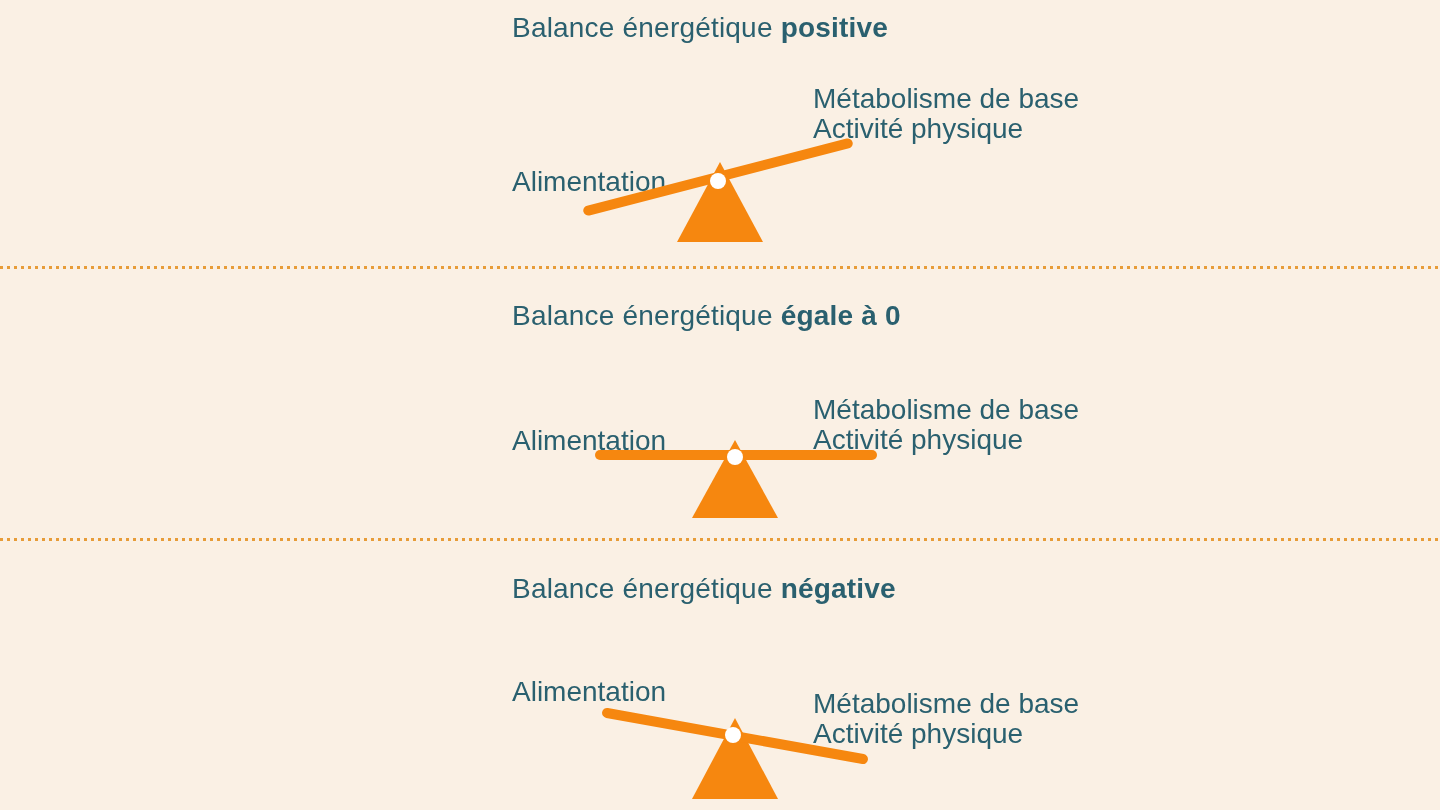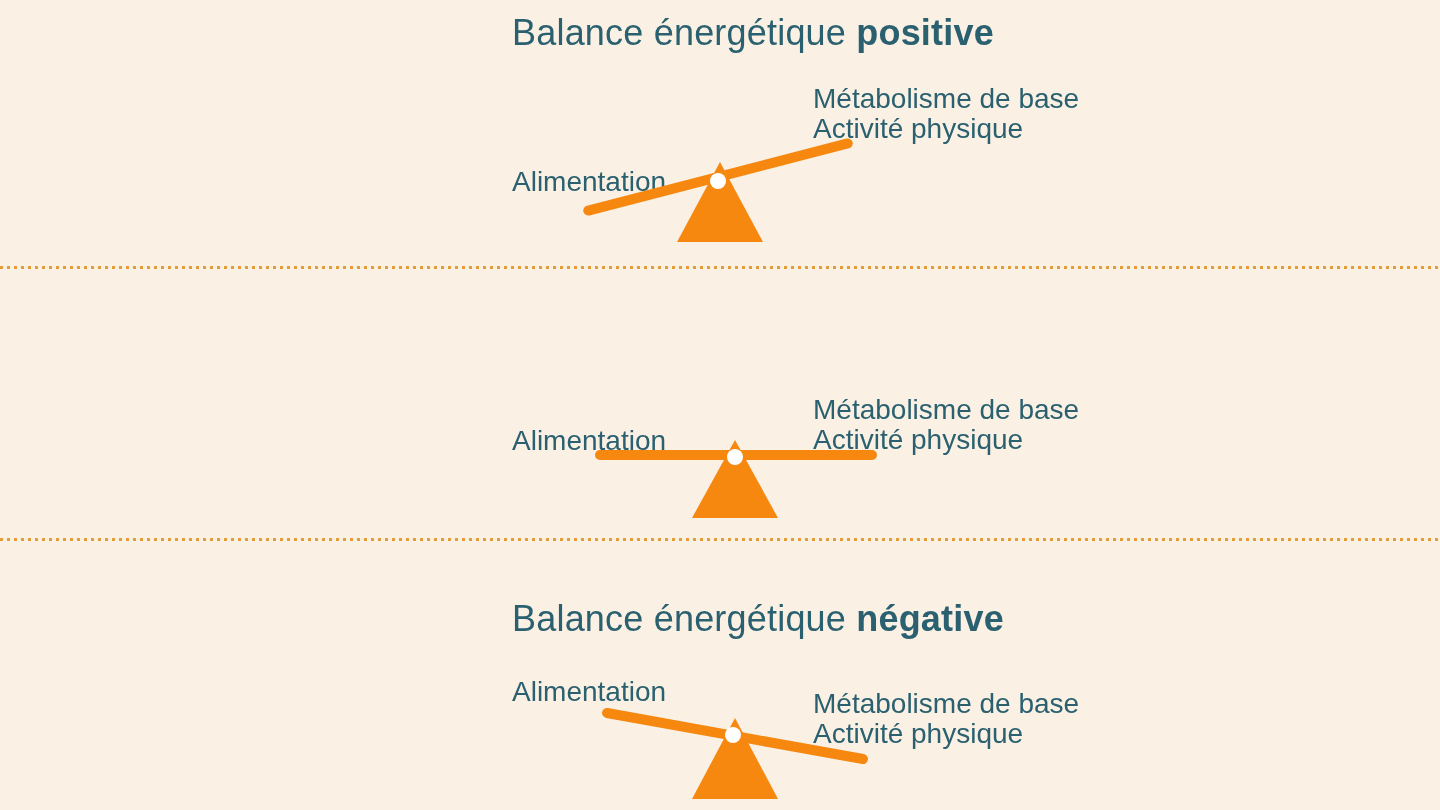--- a/index.html
+++ b/index.html
@@ -21,21 +21,21 @@
     width:1440px;height:810px;
     background:var(--bg);
   }
   .section{position:absolute;left:0;width:1440px;}
   .sec-1{top:0;height:267px;}
   .sec-2{top:267px;height:272px;}
   .sec-3{top:539px;height:271px;}
 
   .title{
     position:absolute;
-    font-size:36px;
+    font-size:28px;
     color:var(--teal);
     font-weight:400;
     letter-spacing:0.2px;
     white-space:nowrap;
   }
   .title b{font-weight:700;}
 
   .label{
     position:absolute;
     font-size:28px;
@@ -79,21 +79,21 @@
 
   
   .sec-2 .title{left:512px;top:33px;}
   .sec-2 .label-right{left:813px;top:128px;}
   .sec-2 .label-left{left:512px;top:159px;}
   .sec-2 .triangle{left:692px;top:173px;width:86px;height:78px;}
   .sec-2 .bar{left:595px;top:183px;width:282px;}
   .sec-2 .pivot{left:727px;top:182px;}
 
   
-  .sec-3 .title{left:512px;top:34px;margin-top:25px;}
+  .sec-3 .title{left:512px;top:34px;}
   .sec-3 .label-left{left:512px;top:138px;}
   .sec-3 .label-right{left:813px;top:150px;}
   .sec-3 .triangle{left:692px;top:179px;width:86px;height:81px;}
   .sec-3 .bar{left:600px;top:192px;width:270px;transform:rotate(10.2deg);}
   .sec-3 .pivot{left:725px;top:188px;}
 </style>
 </head>
 <body>
 
 <div class="canvas">
@@ -106,20 +106,21 @@
     </div>
     <div class="label label-left">Alimentation</div>
     <div class="triangle"></div>
     <div class="bar"></div>
     <div class="pivot"></div>
   </div>
 
   <div class="divider div-1"></div>
 
   <div class="section sec-2">
+    <div class="title"><span>Balance énergétique </span><b>égale à 0</b></div>
     <div class="label label-right">
       <div>Métabolisme de base</div>
       <div>Activité physique</div>
     </div>
     <div class="label label-left">Alimentation</div>
     <div class="triangle"></div>
     <div class="bar"></div>
     <div class="pivot"></div>
   </div>
 

